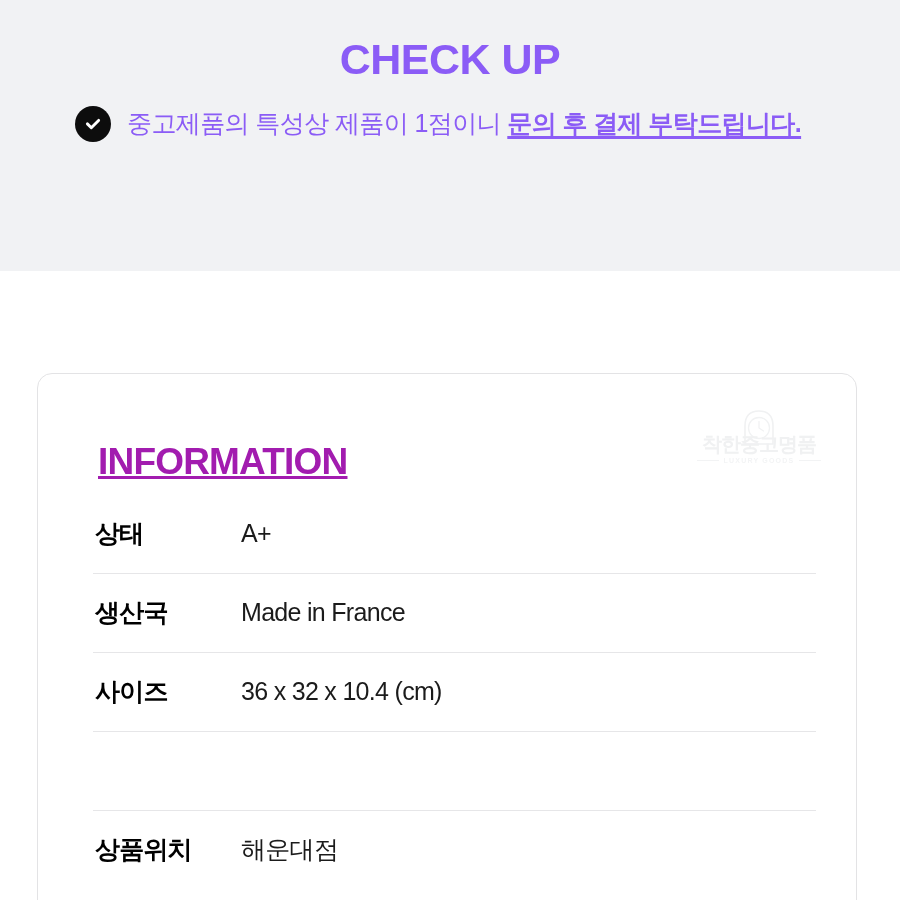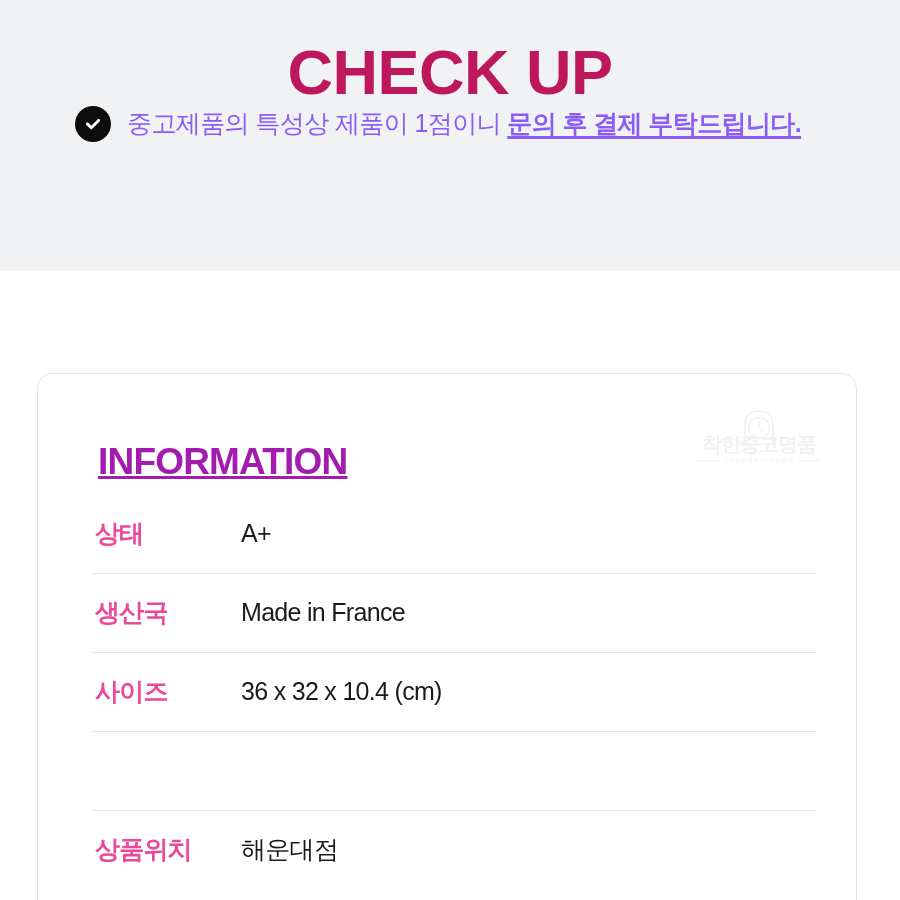--- a/index.html
+++ b/index.html
@@ -26,24 +26,24 @@
     background: #f1f2f4;
     box-sizing: border-box;
   }
 
   .checkup-title {
     position: absolute;
     left: 0;
     top: -6px;
     width: 900px;
     text-align: center;
-    font-size: 63px;
+    font-size: 43px;
     font-weight: 900;
     letter-spacing: -0.5px;
-    color: #be185d;
+    color: #8b5cf6;
     line-height: 72px;
     font-family: "Liberation Sans", "DejaVu Sans", sans-serif;
   }
 
   .checkup-list {
     position: absolute;
     left: 75px;
     top: 104px;
     width: 800px;
   }
@@ -198,21 +198,21 @@
     right: 42px;
     top: 0;
     height: 1px;
     background: #e6e6e8;
   }
   .info-label {
     flex: 0 0 auto;
     width: 146px;
     font-size: 25px;
     font-weight: 800;
-    color: #ec4899;
+    color: #000000;
     letter-spacing: -0.8px;
   }
   .info-value {
     flex: 1 1 auto;
     font-size: 25px;
     font-weight: 400;
     color: #1b1b1b;
     letter-spacing: -0.7px;
     white-space: nowrap;
   }

